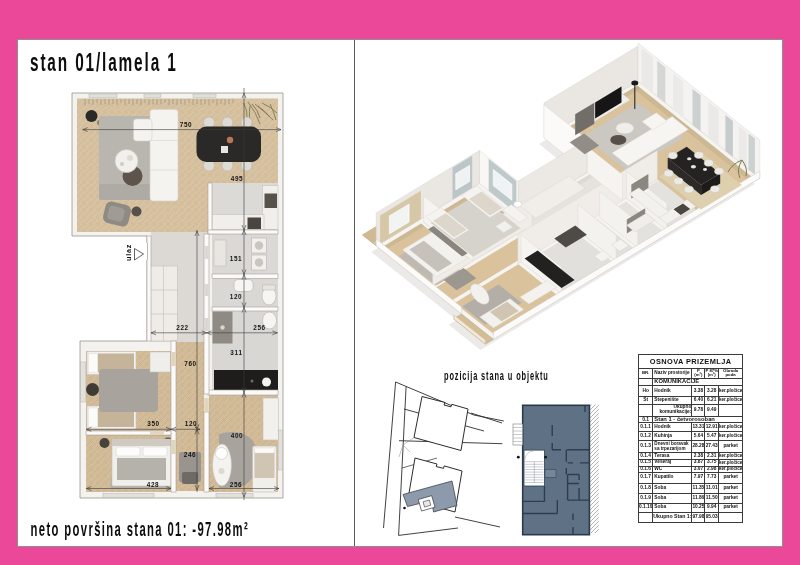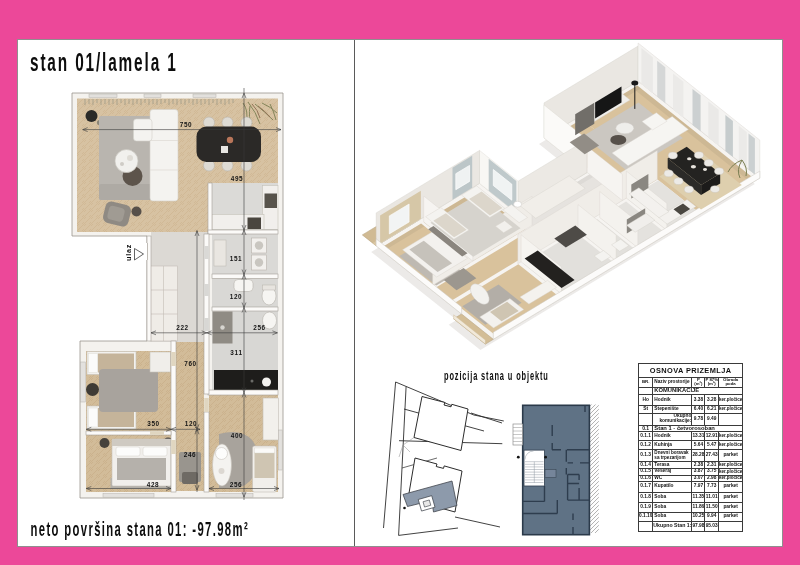--- a/index.html
+++ b/index.html
@@ -1,19 +1,19 @@
 <!DOCTYPE html>
 <html><head>
 <meta charset="utf-8">
 <style>
   html,body{margin:0;padding:0;background:#ffffff;}
   #page{position:relative;width:800px;height:565px;background:#ec4899;overflow:hidden;
         font-family:"Liberation Sans", sans-serif;}
   #gfx{position:absolute;left:0;top:0;}
-  #tbl{position:absolute;left:638px;top:363px;width:93px;border-collapse:collapse;
+  #tbl{position:absolute;left:638px;top:354px;width:93px;border-collapse:collapse;
        font-family:"Liberation Sans", sans-serif;color:#111;}
   #tbl td{border:0.7px solid #3a3a3a;padding:0;vertical-align:middle;text-align:center;
           font-size:4.8px;font-weight:bold;line-height:1;overflow:hidden;white-space:nowrap;}
   #tbl td.w{white-space:normal;}
   #tbl td.l{text-align:left;padding-left:1px;}
 </style>
 </head>
 <body>
 <div id="page">
 <svg id="gfx" width="800" height="565" viewBox="0 0 800 565">

